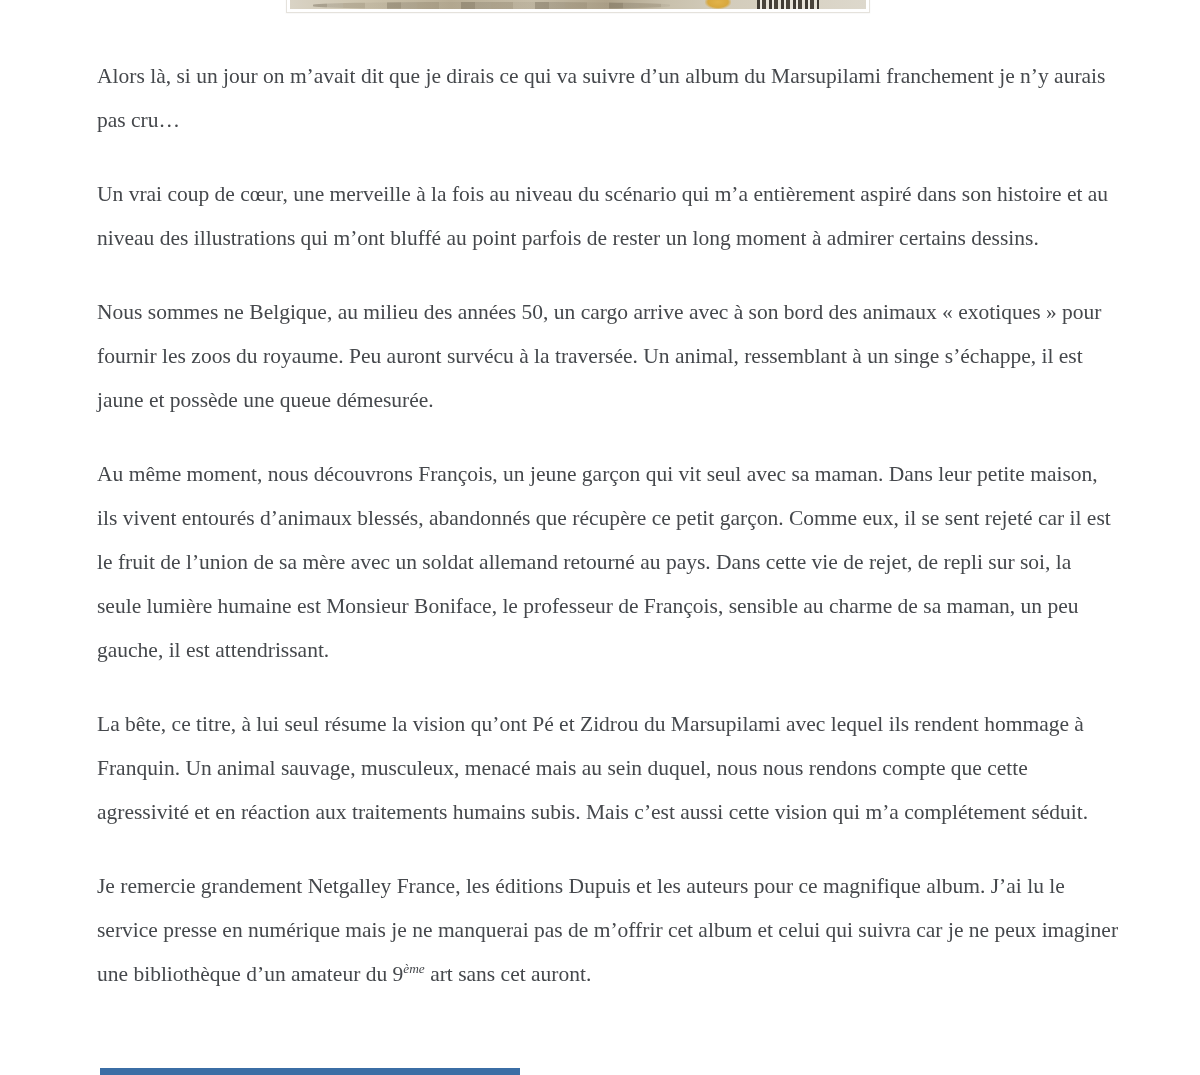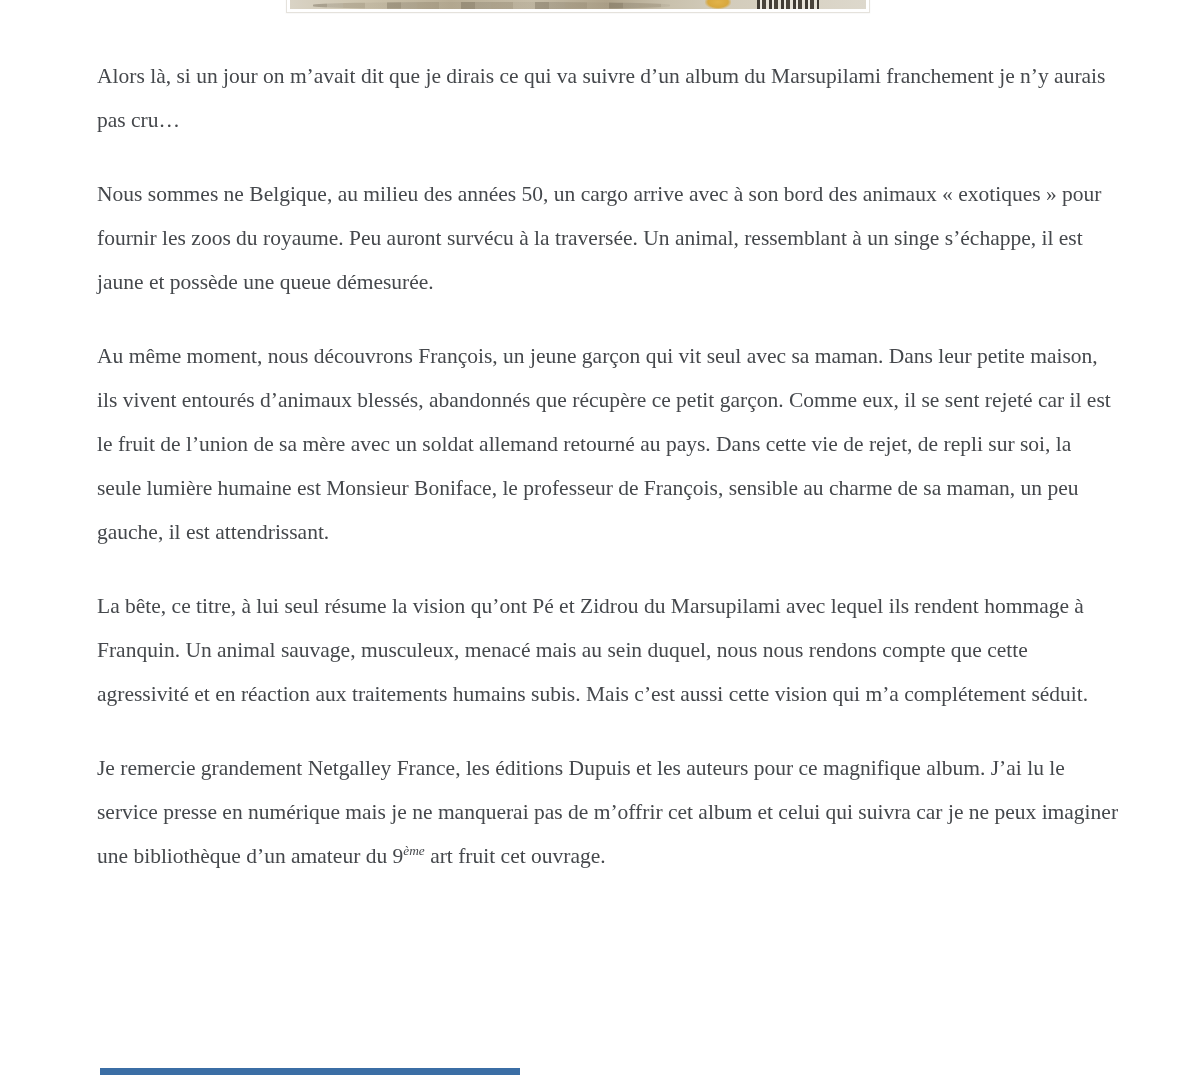--- a/index.html
+++ b/index.html
@@ -111,23 +111,24 @@
       <div class="cover-art">
         <div class="art-smudge"></div>
         <div class="yellow-patch"></div>
         <div class="barcode"></div>
       </div>
     </div>
   </div>
 
   <main class="content-col article-body">
     <p>Alors là, si un jour on m’avait dit que je dirais ce qui va suivre d’un album du Marsupilami franchement je n’y aurais pas cru…</p>
+    <p>Un vrai coup de cœur, une merveille à la fois au niveau du scénario qui m’a entièrement aspiré dans son histoire et au niveau des illustrations qui m’ont bluffé au point parfois de rester un long moment à admirer certains dessins.</p>
     <p>Nous sommes ne Belgique, au milieu des années 50, un cargo arrive avec à son bord des animaux « exotiques » pour fournir les zoos du royaume. Peu auront survécu à la traversée. Un animal, ressemblant à un singe s’échappe, il est jaune et possède une queue démesurée.</p>
     <p>Au même moment, nous découvrons François, un jeune garçon qui vit seul avec sa maman. Dans leur petite maison, ils vivent entourés d’animaux blessés, abandonnés que récupère ce petit garçon. Comme eux, il se sent rejeté car il est le fruit de l’union de sa mère avec un soldat allemand retourné au pays. Dans cette vie de rejet, de repli sur soi, la seule lumière humaine est Monsieur Boniface, le professeur de François, sensible au charme de sa maman, un peu gauche, il est attendrissant.</p>
     <p>La bête, ce titre, à lui seul résume la vision qu’ont Pé et Zidrou du Marsupilami avec lequel ils rendent hommage à Franquin. Un animal sauvage, musculeux, menacé mais au sein duquel, nous nous rendons compte que cette agressivité et en réaction aux traitements humains subis. Mais c’est aussi cette vision qui m’a complétement séduit.</p>
     <p>
-      <span>Je remercie grandement Netgalley France, les éditions Dupuis et les auteurs pour ce magnifique album. J’ai lu le service presse en numérique mais je ne manquerai pas de m’offrir cet album et celui qui suivra car je ne peux imaginer une bibliothèque d’un amateur du 9</span><sup>ème</sup><span> art fruit cet ouvrage.</span>
+      <span>Je remercie grandement Netgalley France, les éditions Dupuis et les auteurs pour ce magnifique album. J’ai lu le service presse en numérique mais je ne manquerai pas de m’offrir cet album et celui qui suivra car je ne peux imaginer une bibliothèque d’un amateur du 9</span><sup>ème</sup><span> art sans cet auront.</span>
     </p>
   </main>
 
   <div class="partial-bottom"></div>
 
 </div>
 
 </body></html>

